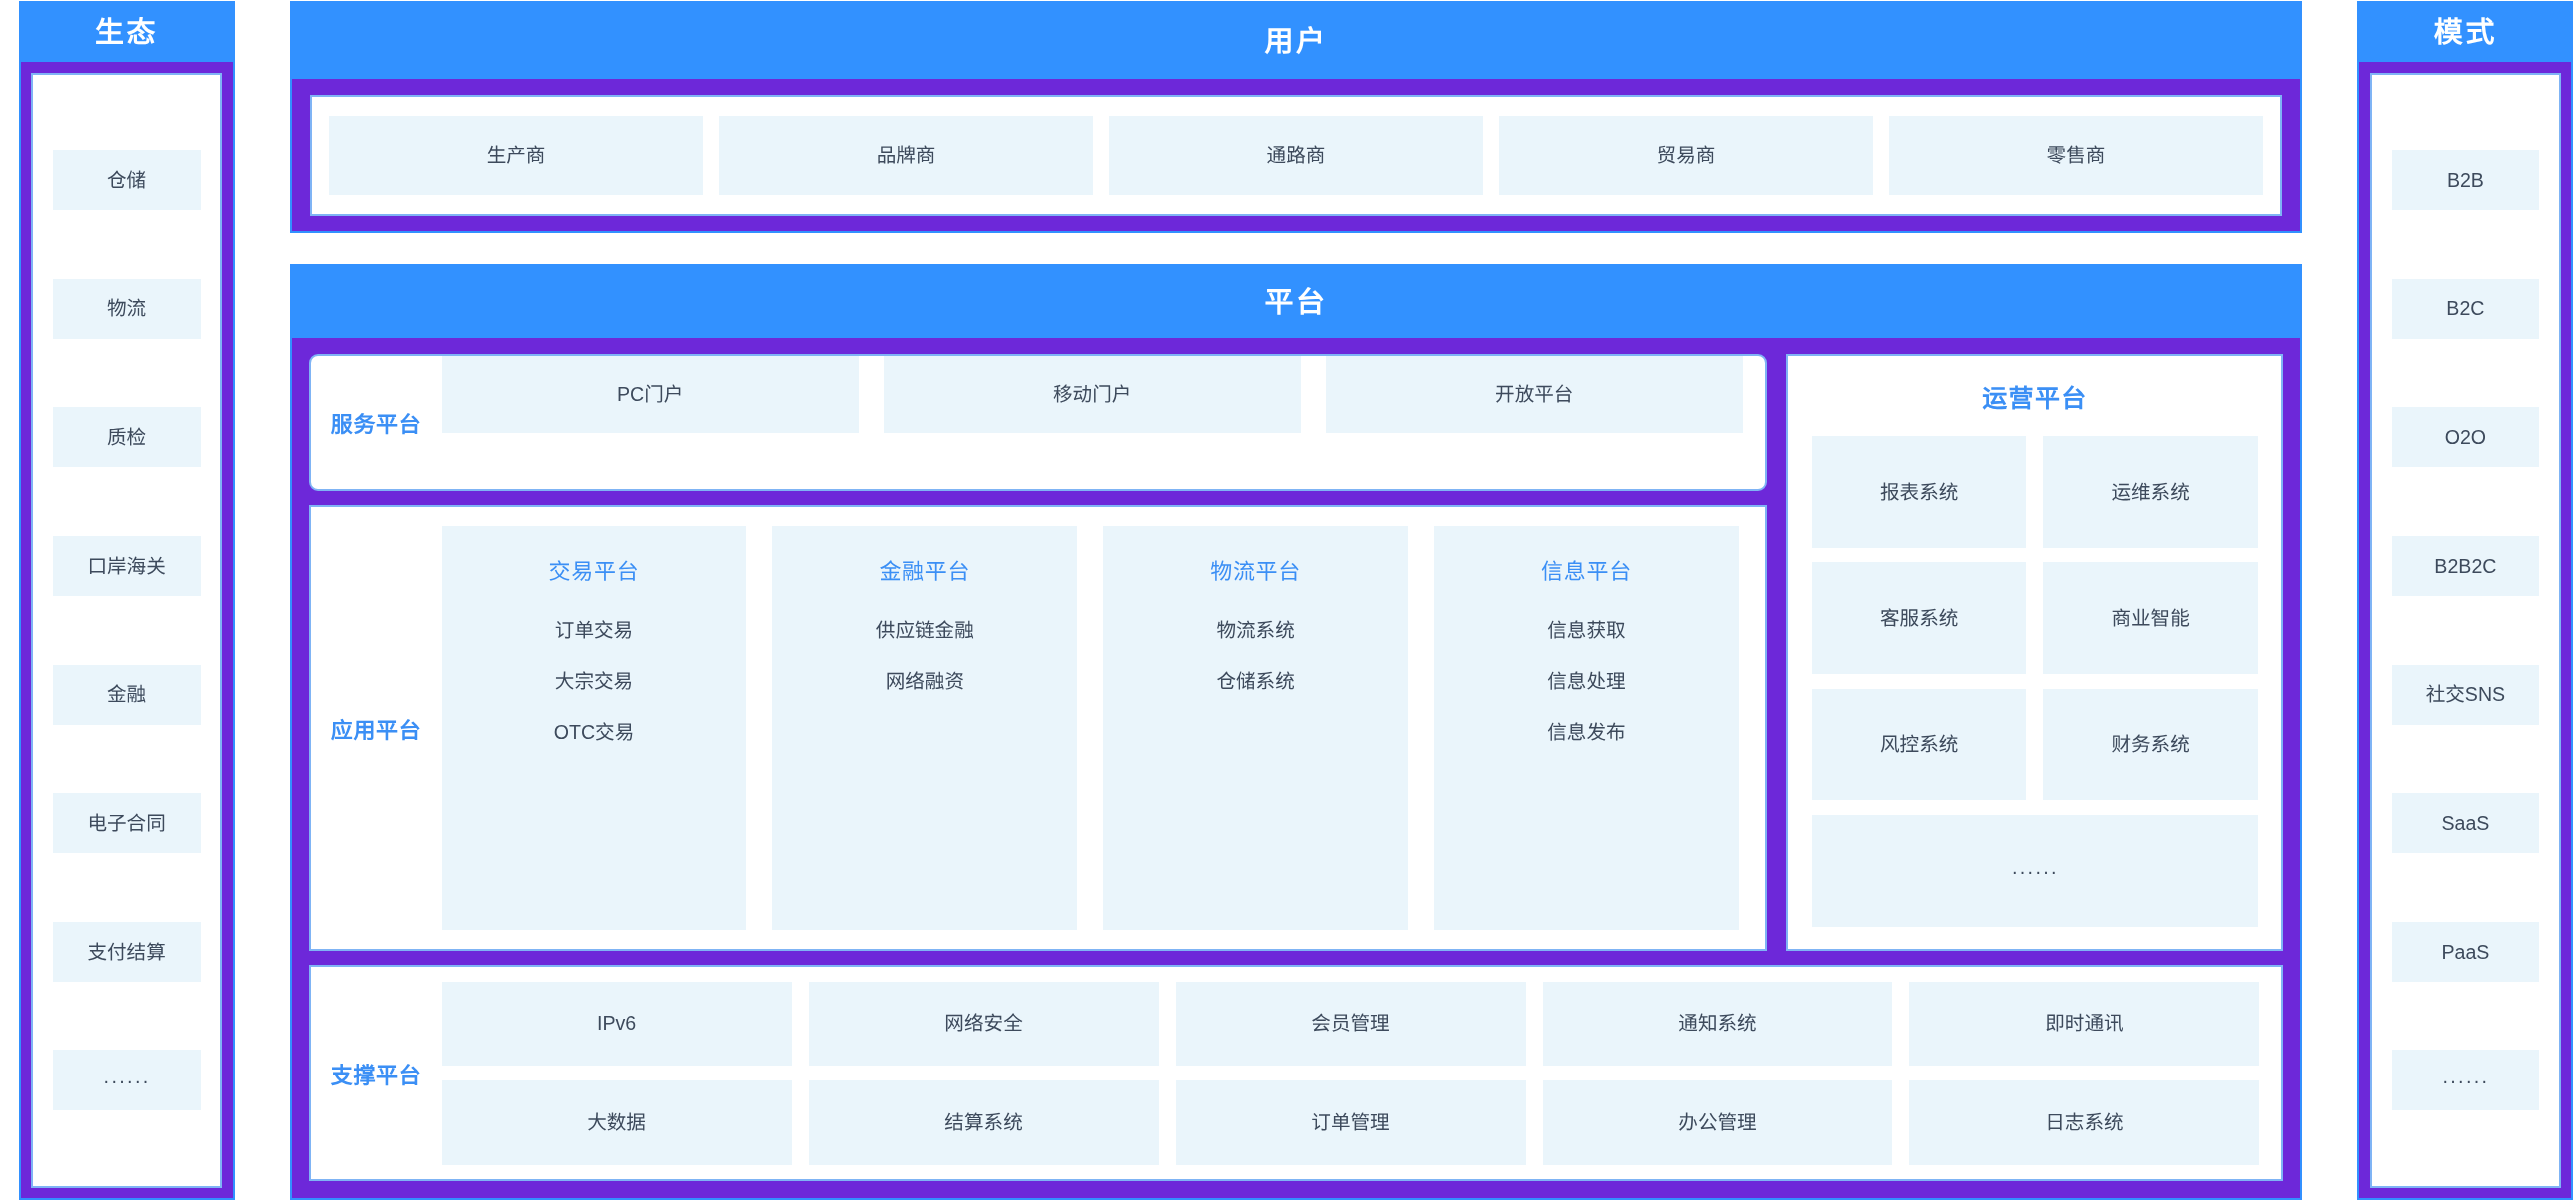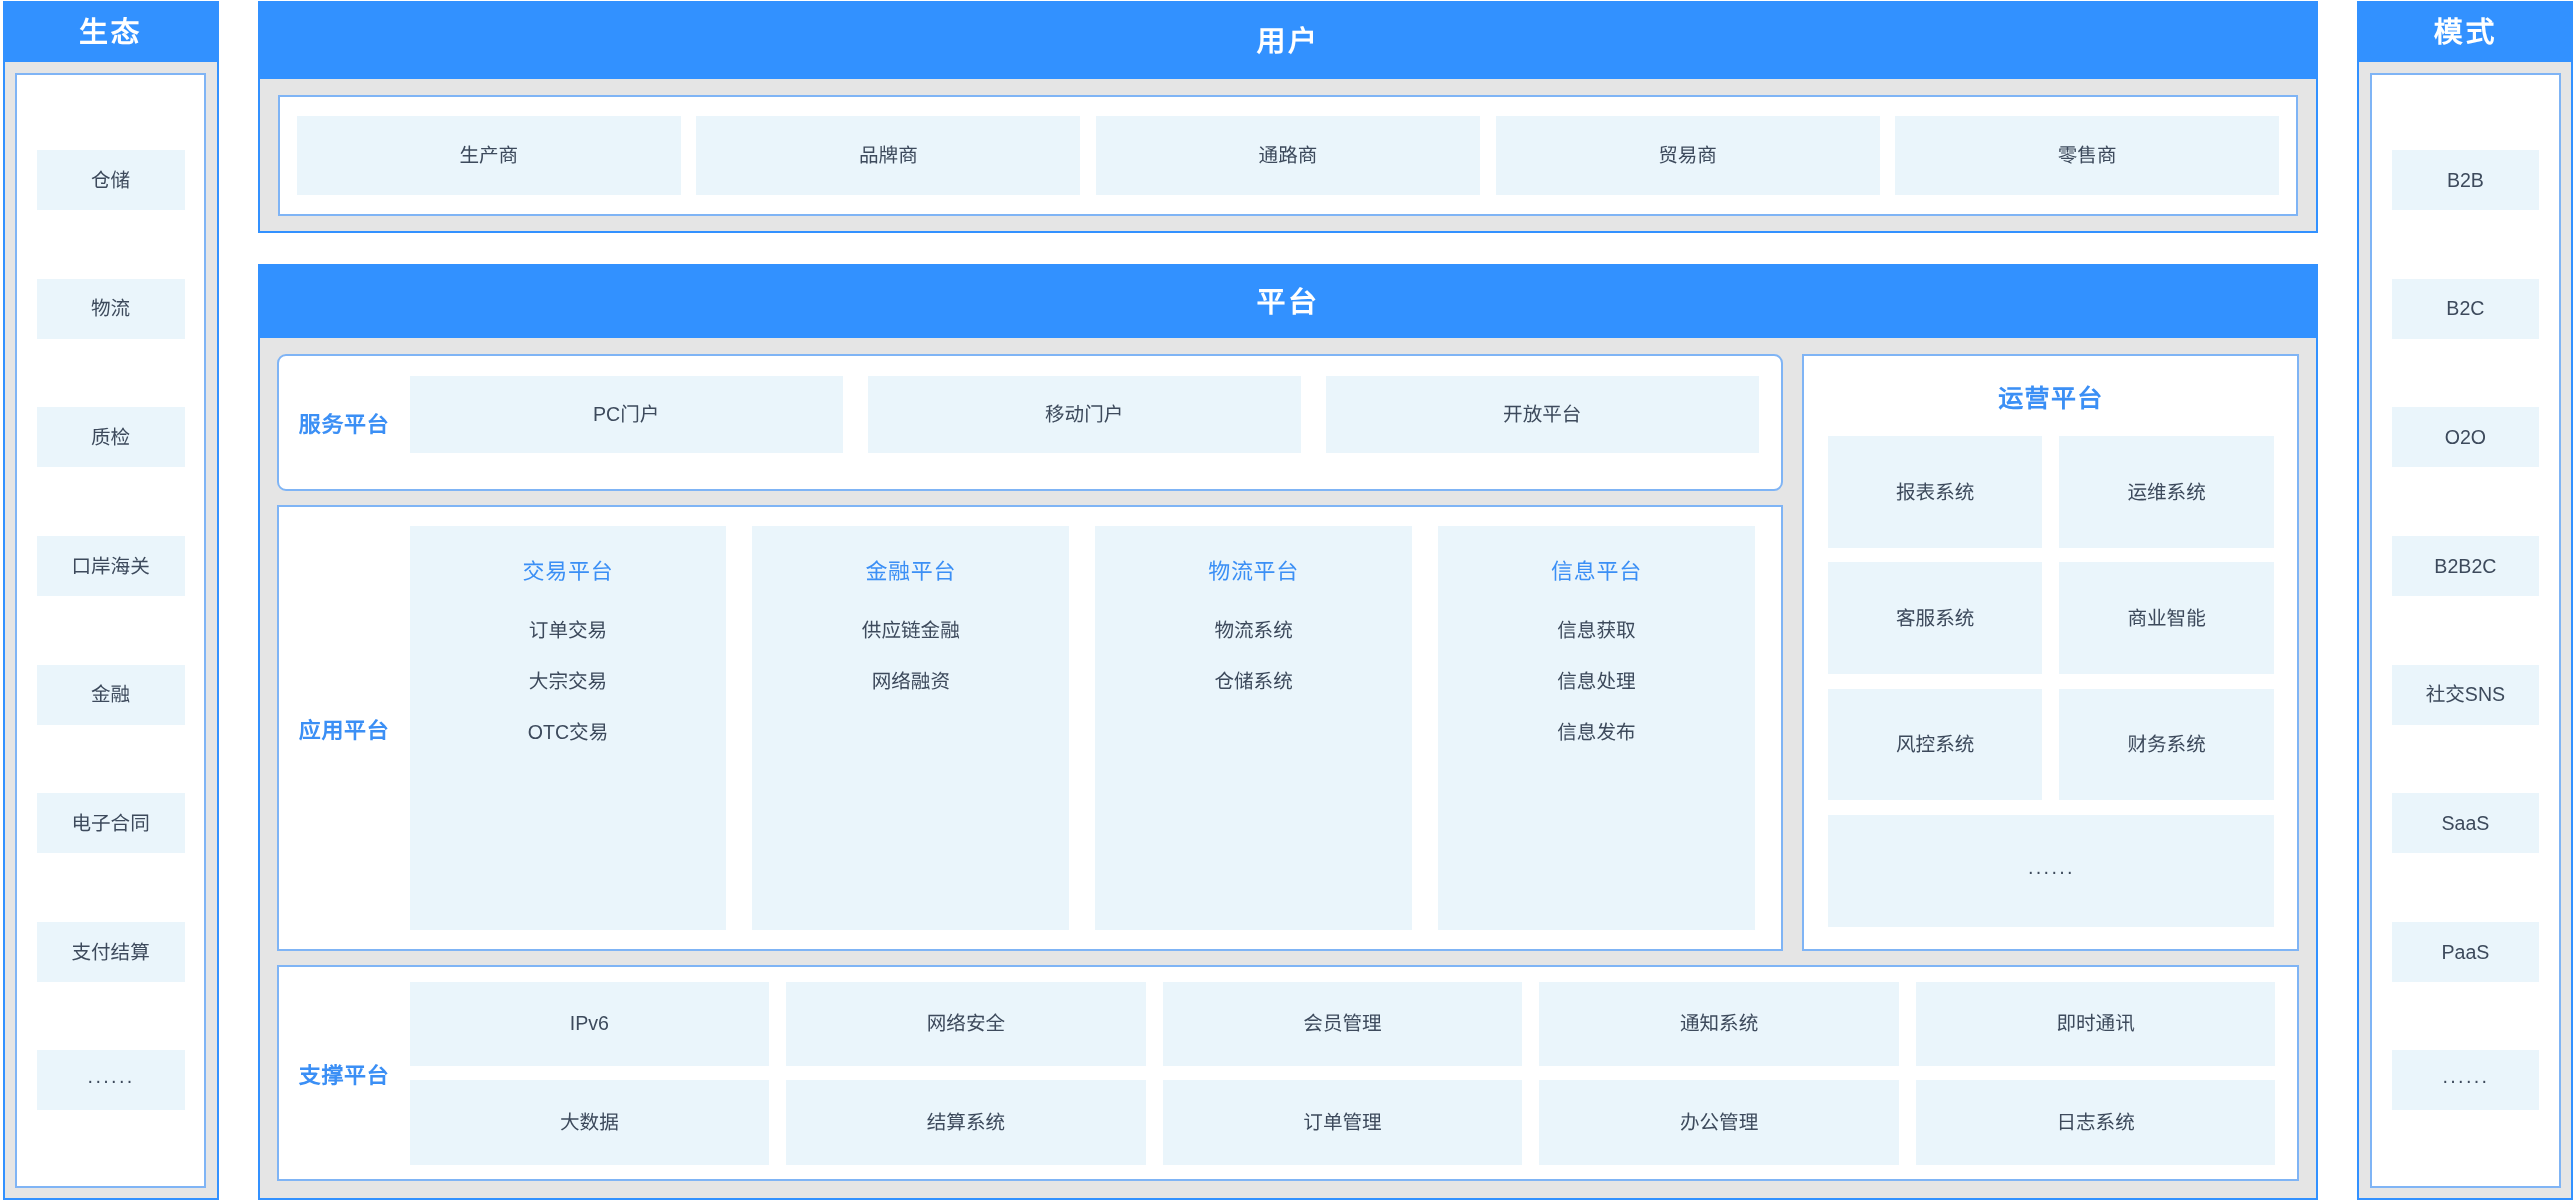--- a/index.html
+++ b/index.html
@@ -22,24 +22,25 @@
     width: 2576px;
     height: 1204px;
     box-sizing: border-box;
     padding: 1.3px 2.6px 3.9px 2.6px;
     gap: 39px;
   }
 
   
   .panel {
     border: 2.6px solid #3291ff;
-    background: #e5e5e5;
-    box-sizing: border-box;
-    display: flex;
-    flex-direction: column;
+    background: #6d28d9;
+    box-sizing: border-box;
+    display: flex;
+    flex-direction: column;
+    margin-left: 16px;
   }
   .panel-header {
     background: #3291ff;
     color: #ffffff;
     font-size: 29px;
     font-weight: 700;
     letter-spacing: 2.6px;
     text-align: center;
     line-height: 1;
     display: flex;
@@ -170,21 +171,21 @@
   }
   .label-content {
     flex: 1 1 auto;
     display: flex;
     min-width: 0;
   }
 
   
   .service-row { flex: 0 0 137px; border-radius: 9px; }
   .service-row .label-content {
-    align-items: center;
+    align-items: flex-start;
     gap: 25px;
     padding: 0 22px 16px 0;
   }
   .service-row .tile {
     flex: 1 1 0;
     height: 77px;
   }
 
   
   .app-row {

